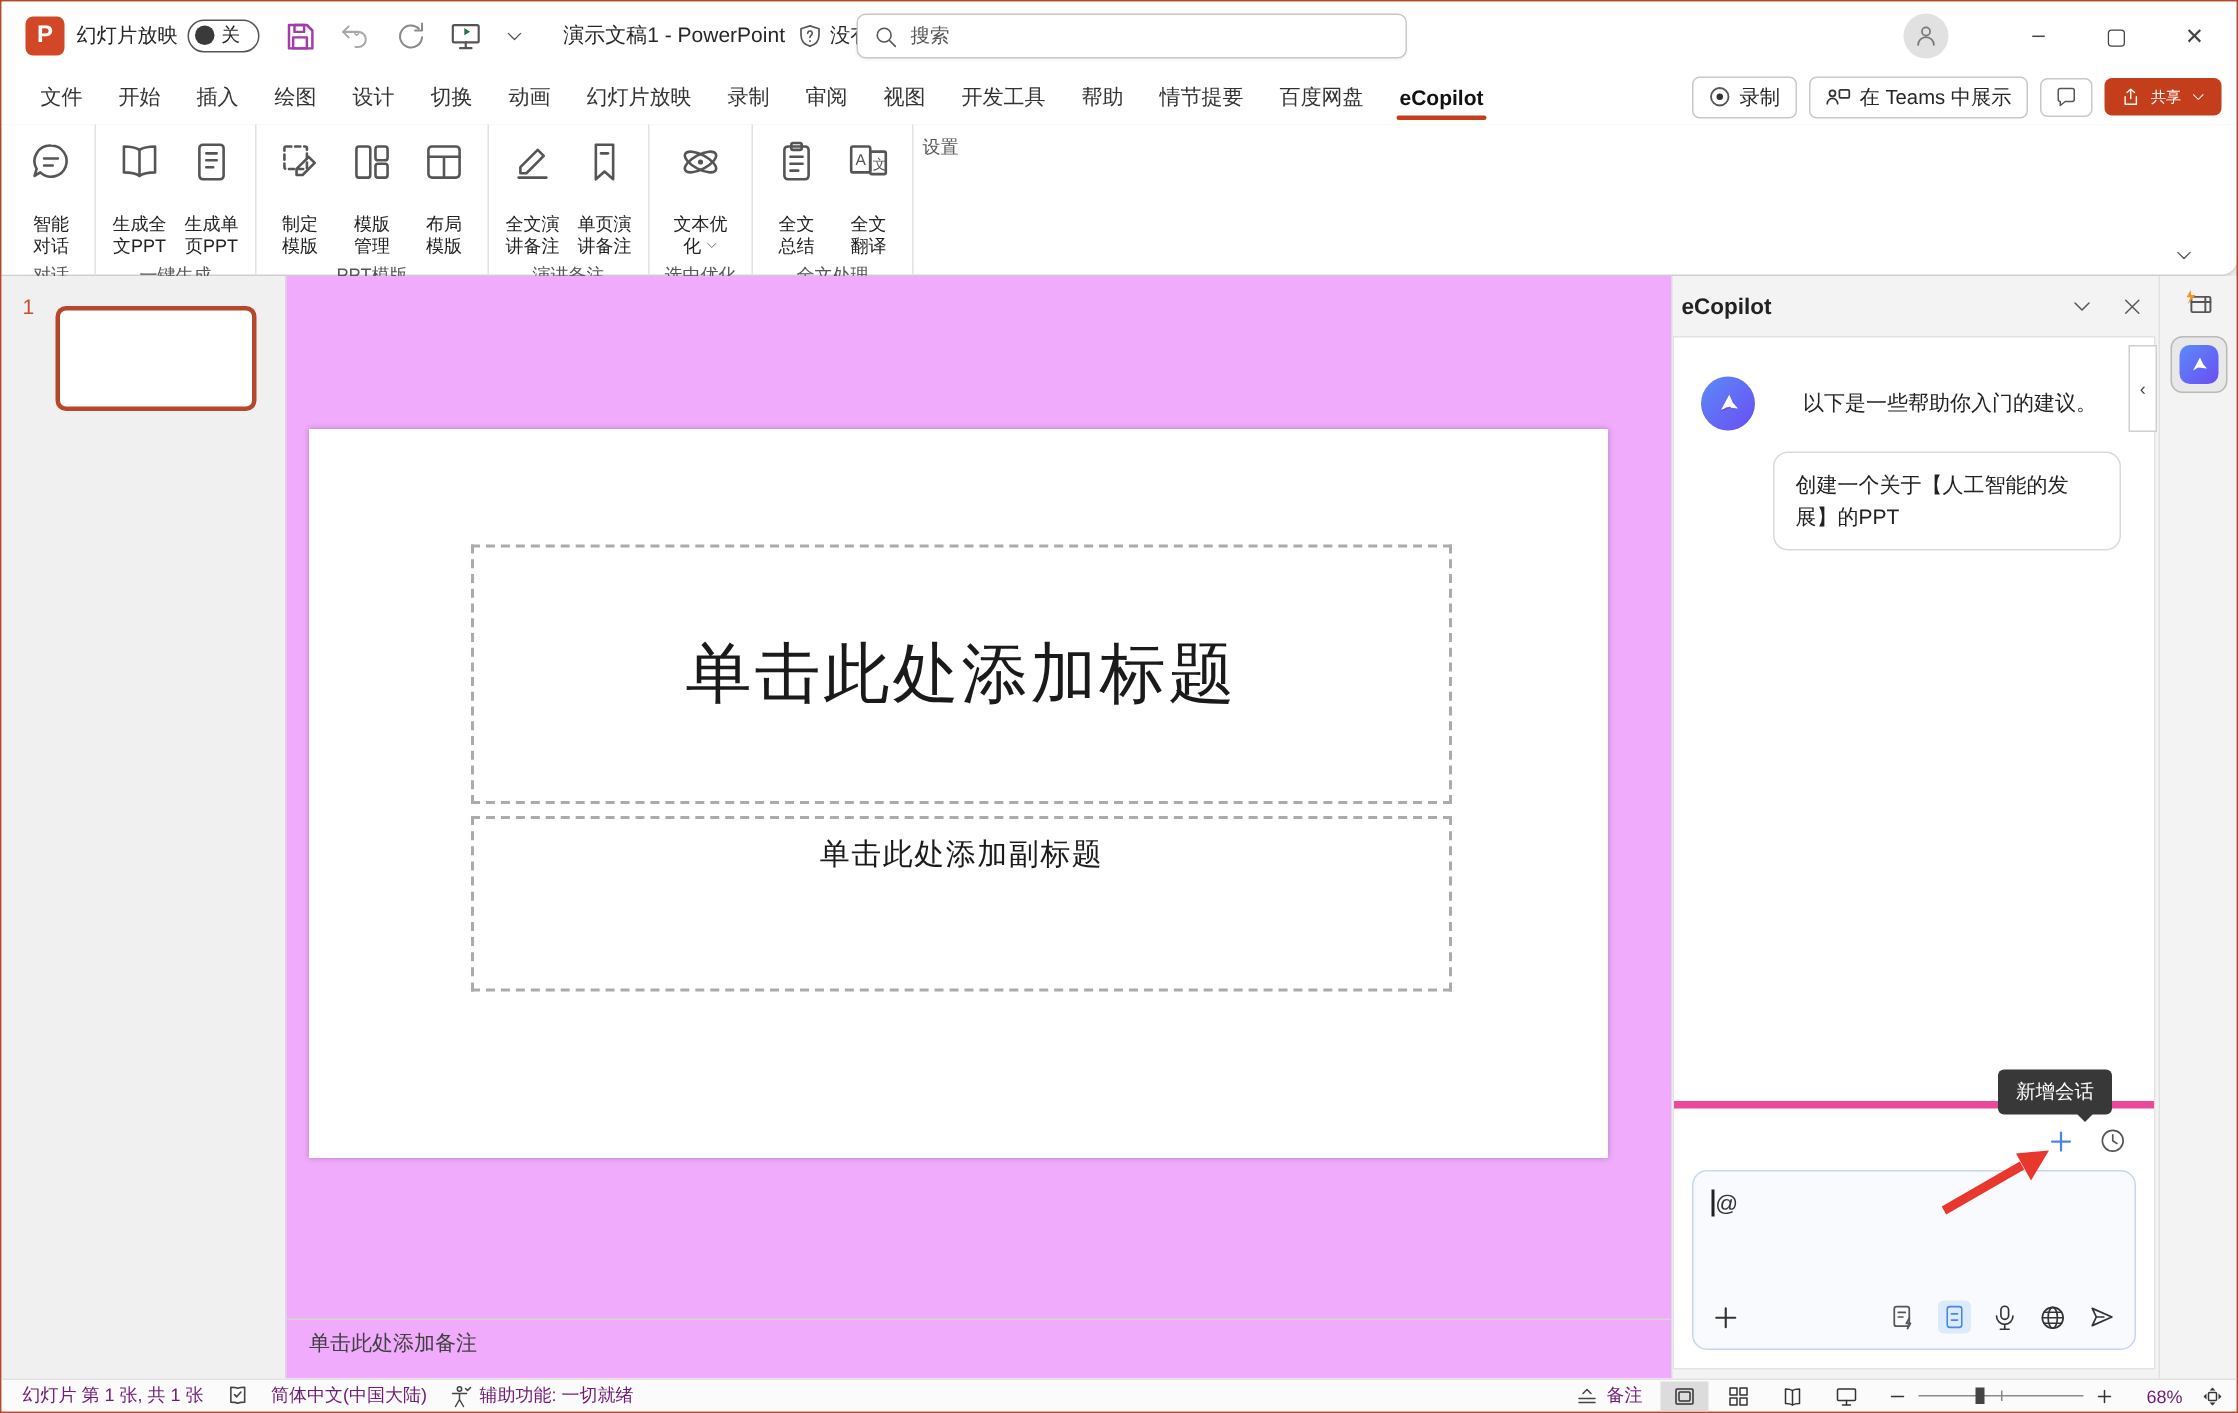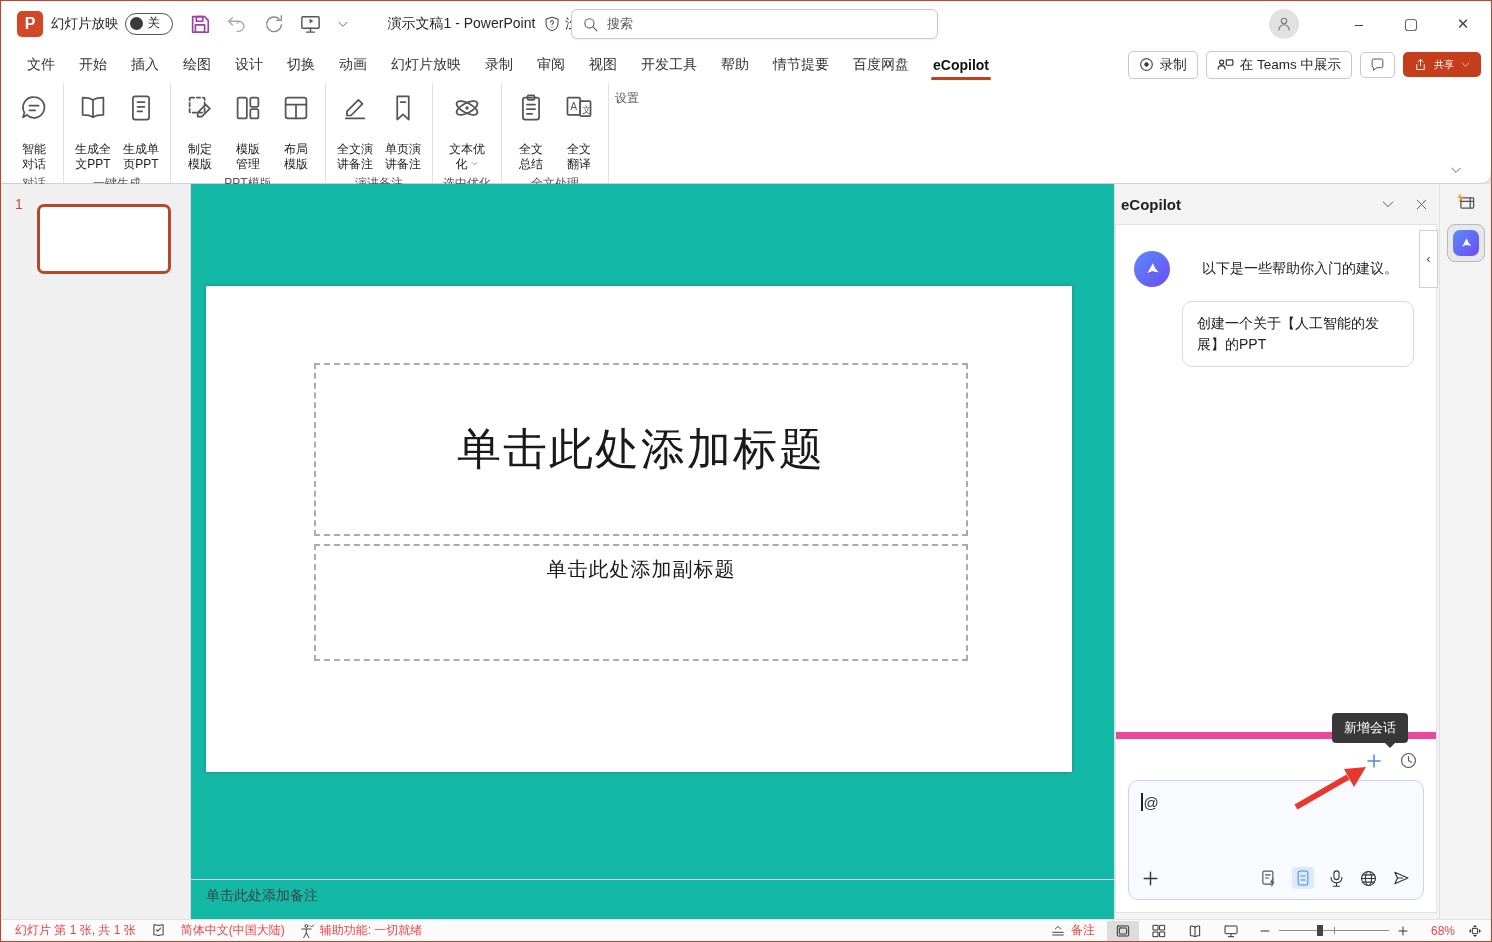--- a/index.html
+++ b/index.html
@@ -19,21 +19,21 @@
   .ppt-logo { width:26px; height:26px; border-radius:5px; background:#d24726;
     color:#fff; font-weight:bold; font-size:16px; display:flex; align-items:center;
     justify-content:center; margin:0 8px 0 10px; }
   .autosave { display:flex; align-items:center; gap:6px; font-size:13.5px; }
   .toggle { width:48px; height:22px; border:1.5px solid #555; border-radius:11px;
     display:flex; align-items:center; padding:0 4px; gap:5px; }
   .toggle .knob { width:13px; height:13px; border-radius:50%; background:#3a3a3a; }
   .toggle .t-label { font-size:12.5px; }
   .qat { display:flex; align-items:center; gap:14px; margin-left:16px; }
   .qat-btn { display:flex; align-items:center; }
-  .doc-title { margin-left:38px; font-size:14px; white-space:nowrap; display:flex; align-items:center; gap:8px; }
+  .doc-title { margin-left:26px; font-size:14px; white-space:nowrap; display:flex; align-items:center; gap:8px; }
   .label-badge { display:flex; align-items:center; gap:4px; font-size:13.5px; }
   .searchbox { position:absolute; left:570px; top:8px; width:367px; height:30px;
     background:#fff; border:1px solid #c8c8c8; border-radius:6px; display:flex;
     align-items:center; gap:8px; padding:0 10px; color:#555; box-shadow:0 1px 2px rgba(0,0,0,.06); }
   .tb-right { margin-left:auto; display:flex; align-items:center; gap:8px; }
   .avatar-circle { width:30px; height:30px; border-radius:50%; background:#e1e1e1;
     display:flex; align-items:center; justify-content:center; margin-right:30px; }
   .win-btn { width:44px; height:38px; display:flex; align-items:center; justify-content:center;
     font-size:15px; color:#444; }
 
@@ -65,21 +65,21 @@
   .ribbon-collapse { position:absolute; right:28px; bottom:6px; }
   .dd-chev { display:inline-block; margin-left:2px; }
 
   
   .workspace { position:absolute; top:183px; left:0; right:0; bottom:22px; display:flex; }
   .thumbs { width:190px; background:#f0f0f0; border-right:1px solid #d9d9d9; position:relative; }
   .slide-num { position:absolute; left:14px; top:12px; color:#c4502e; font-size:14px; }
   .thumb { position:absolute; left:36px; top:20px; width:134px; height:70px; background:#fff;
     border:3px solid #b7472a; border-radius:7px; }
 
-  .canvas { flex:1; background:#14b8a6; position:relative; }
+  .canvas { flex:1; background:#f0abfc; position:relative; }
   .slide { position:absolute; left:15px; top:102px; width:866px; height:486px; background:#fff;
     box-shadow:0 0 4px rgba(0,0,0,.25); }
   .ph { position:absolute; border:2px dashed #ababab; }
   .ph-title { left:108px; top:77px; width:654px; height:173px; display:flex;
     align-items:center; justify-content:center; }
   .ph-title .ph-text { font-size:44px; font-weight:300; color:#1a1a1a; letter-spacing:2px; }
   .ph-sub { left:108px; top:258px; width:654px; height:117px; display:flex; justify-content:center; }
   .ph-sub .ph-text { font-size:20px; color:#1a1a1a; margin-top:10px; letter-spacing:1px; }
   .notes-divider { position:absolute; left:0; right:0; top:695px; border-top:1px solid #d4d4d4; }
   .notes-text { position:absolute; left:15px; top:703px; color:#404040; font-size:14px; }
@@ -95,21 +95,21 @@
   .collapse-tab { position:absolute; right:-2px; top:5px; width:19px; height:58px; background:#fff;
     border:1px solid #cfcfcf; display:flex; align-items:center; justify-content:center;
     color:#444; font-size:12px; }
   .chat-area { flex:1; padding:26px 14px 0 18px; }
   .greet-row { display:flex; gap:32px; align-items:flex-start; }
   .cp-avatar { width:36px; height:36px; border-radius:50%; flex:0 0 36px;
     background:linear-gradient(135deg,#5b8bf7,#6a4df4); display:flex; align-items:center; justify-content:center; }
   .greet-text { font-size:14px; color:#222; padding-top:9px; }
   .suggestion { margin:14px 8px 0 48px; border:1px solid #d9d9d9; border-radius:10px;
     padding:11px 14px; font-size:14px; line-height:21px; color:#222; background:#fff; }
-  .cp-bottom { position:relative; border-top:7px solid #ec4899; padding:8px 12px 12px; }
+  .cp-bottom { position:relative; border-top:5px solid #ec4899; padding:8px 12px 12px; }
   .actions-row { display:flex; justify-content:flex-end; align-items:center; gap:16px;
     padding:4px 6px 10px; }
   .tooltip { position:absolute; right:28px; top:-26px; background:#383838; color:#fff;
     font-size:13px; padding:6px 12px; border-radius:4px; white-space:nowrap; }
   .tooltip::after { content:""; position:absolute; left:calc(50% + 14px); bottom:-5px;
     border-left:6px solid transparent; border-right:6px solid transparent; border-top:6px solid #383838; }
   .red-arrow { position:absolute; right:66px; top:26px; }
   .input-card { border:1px solid #c7d7f2; background:#f8fafd; border-radius:10px; height:120px;
     display:flex; flex-direction:column; padding:12px 12px 10px; }
   .at-row { display:flex; align-items:center; font-size:15px; color:#333; }
@@ -121,21 +121,21 @@
   
   .rail { width:52px; background:#f3f3f3; border-left:1px solid #e0e0e0;
     display:flex; flex-direction:column; align-items:center; padding-top:8px; }
   .rail-app { margin-top:10px; width:38px; height:38px; border:1px solid #b9b9b9; border-radius:8px;
     background:#e8e8e8; display:flex; align-items:center; justify-content:center; }
   .app-logo { width:26px; height:26px; border-radius:7px;
     background:linear-gradient(135deg,#5b8bf7,#6a4df4); display:flex; align-items:center; justify-content:center; }
 
   
   .statusbar { position:absolute; left:0; right:0; bottom:0; height:22px; background:#fbfbfb;
-    border-top:1px solid #e1e1e1; display:flex; align-items:center; font-size:12px; color:#ef4444;
+    border-top:1px solid #e1e1e1; display:flex; align-items:center; font-size:12px; color:#701a75;
     padding:0 8px; }
   .sb-left { display:flex; align-items:center; gap:14px; padding-left:6px; }
   .sb-right { margin-left:auto; display:flex; align-items:center; gap:12px; }
   .sb-views { display:flex; align-items:center; gap:4px; }
   .sb-view { padding:2px 8px; }
   .sb-view.selected { background:#dcdcdc; }
   .zoom-slider { display:flex; align-items:center; gap:8px; }
   .slider-track { width:110px; height:1px; background:#8a8a8a; position:relative; }
   .slider-track .tick { position:absolute; left:55px; top:-3px; width:1px; height:7px; background:#8a8a8a; }
   .slider-handle { position:absolute; left:38px; top:-5px; width:6px; height:11px; background:#444; }

